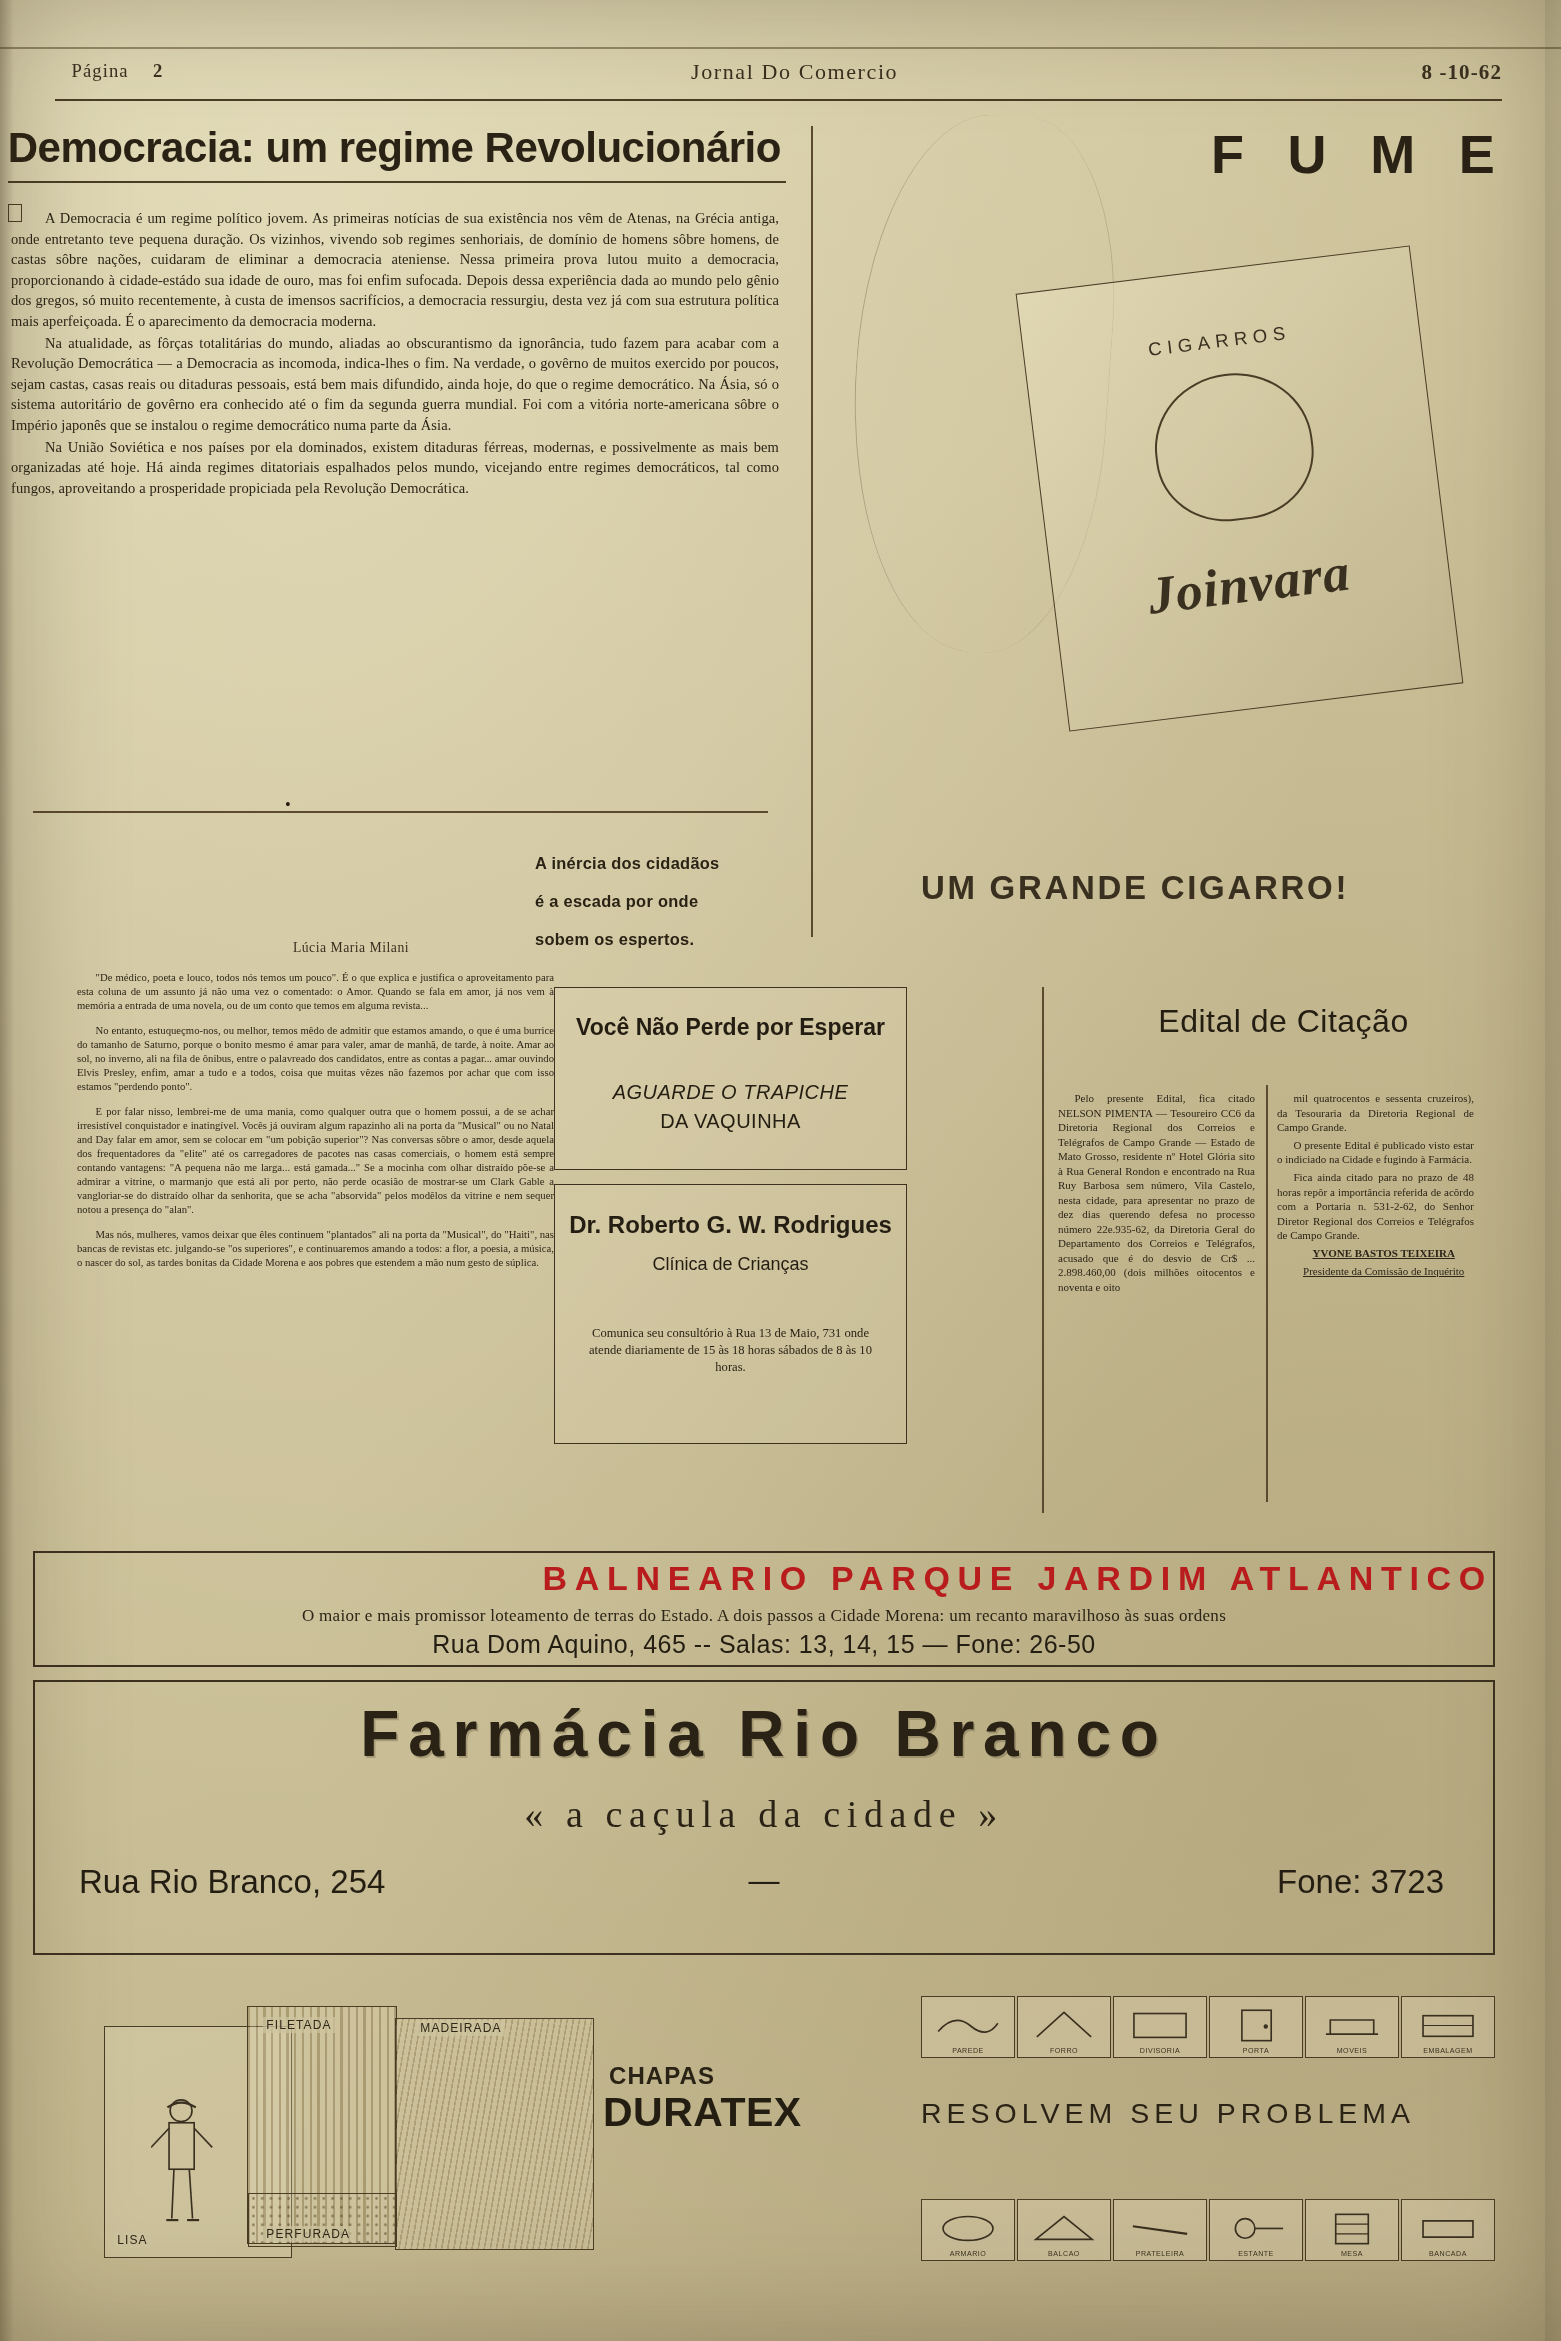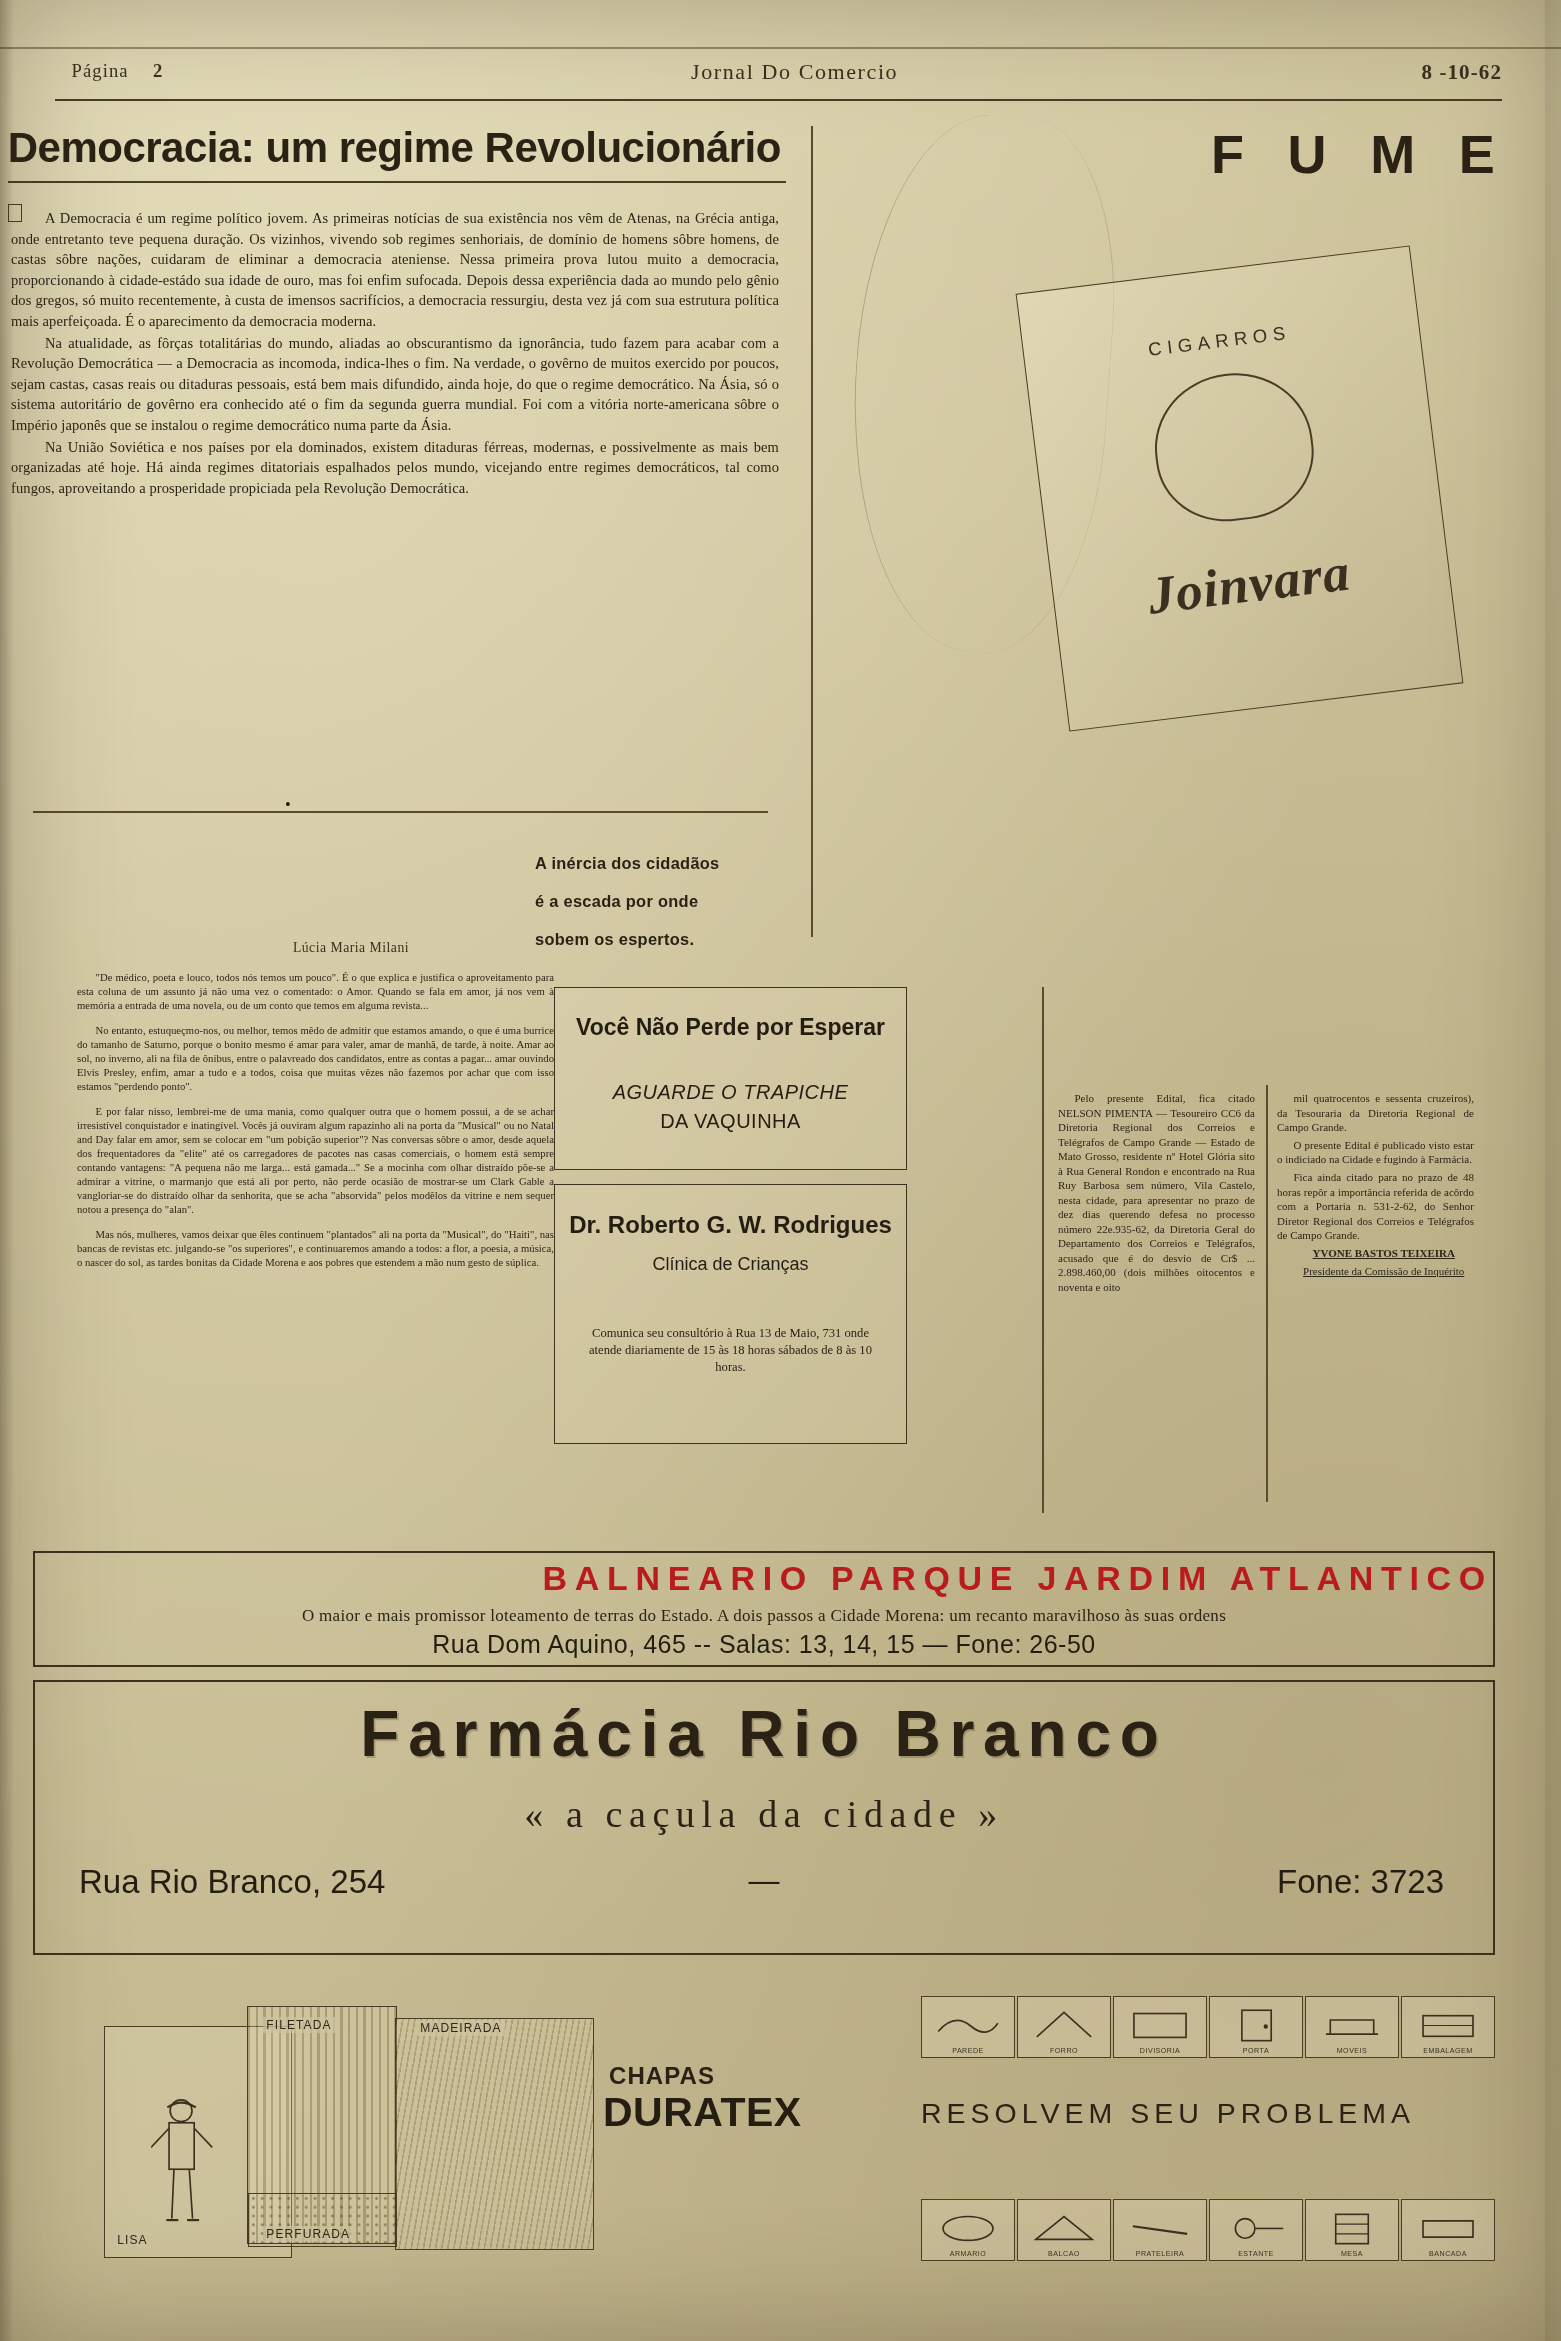--- a/index.html
+++ b/index.html
@@ -291,39 +291,41 @@
       <div class="t1">Dr. Roberto G. W. Rodrigues</div>
       <div class="t2">Clínica de Crianças</div>
       <div class="t3">Comunica seu consultório à Rua 13 de Maio, 731 onde atende diariamente de 15 às 18 horas sábados de 8 às 10 horas.</div>
     </div>
   </div>
 
   <div class="vrule" style="left:1042px;top:987px;height:526px;"></div>
   <div class="vrule" style="left:1266px;top:1085px;height:417px;"></div>
   <div class="vrule" style="left:811px;top:126px;height:811px;"></div>
 
+  <div class="edital-title">Edital de Citação</div>
   <div class="edital-col ecol1">
     <p>Pelo presente Edital, fica citado NELSON PIMENTA — Tesoureiro CC6 da Diretoria Regional dos Correios e Telégrafos de Campo Grande — Estado de Mato Grosso, residente nº Hotel Glória sito à Rua General Rondon e encontrado na Rua Ruy Barbosa sem número, Vila Castelo, nesta cidade, para apresentar no prazo de dez dias querendo defesa no processo número 22e.935-62, da Diretoria Geral do Departamento dos Correios e Telégrafos, acusado que é do desvio de Cr$ ... 2.898.460,00 (dois milhões oitocentos e noventa e oito</p>
   </div>
   <div class="edital-col ecol2">
     <p>mil quatrocentos e sessenta cruzeiros), da Tesouraria da Diretoria Regional de Campo Grande.</p>
     <p>O presente Edital é publicado visto estar o indiciado na Cidade e fugindo à Farmácia.</p>
     <p>Fica ainda citado para no prazo de 48 horas repôr a importância referida de acôrdo com a Portaria n. 531-2-62, do Senhor Diretor Regional dos Correios e Telégrafos de Campo Grande.</p>
     <p class="sig">YVONE BASTOS TEIXEIRA</p>
     <p class="sig" style="font-weight:normal;">Presidente da Comissão de Inquérito</p>
   </div>
 
   <div class="fume">
     <div class="word">F U M E</div>
     <div class="smoke"></div>
     <div class="pack">
       <div class="cig">CIGARROS</div>
       <div class="seal"></div>
       <div class="brand">Joinvara</div>
     </div>
+    <div class="slogan">UM GRANDE CIGARRO!</div>
   </div>
 
   <div class="banner">
     <div class="b1">BALNEARIO PARQUE JARDIM ATLANTICO</div>
     <div class="b2">O maior e mais promissor loteamento de terras do Estado. A dois passos a Cidade Morena: um recanto maravilhoso às suas ordens</div>
     <div class="b3">Rua Dom Aquino, 465 -- Salas: 13, 14, 15  —  Fone: 26-50</div>
   </div>
 
   <div class="farm">
     <div class="f1">Farmácia Rio Branco</div>

